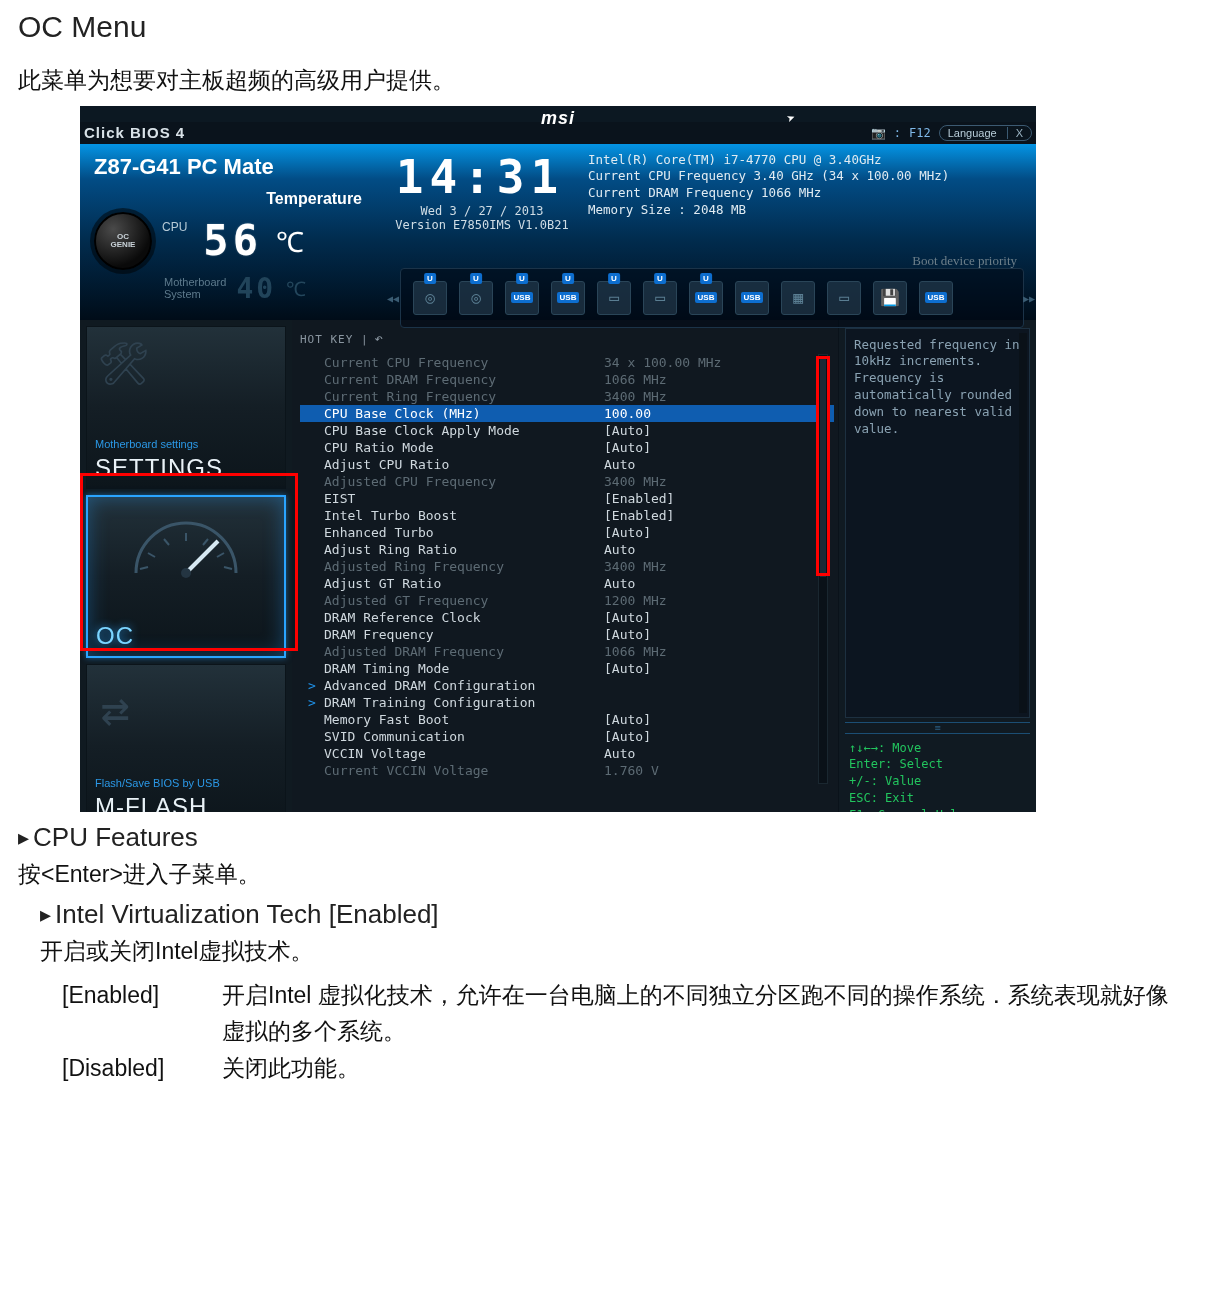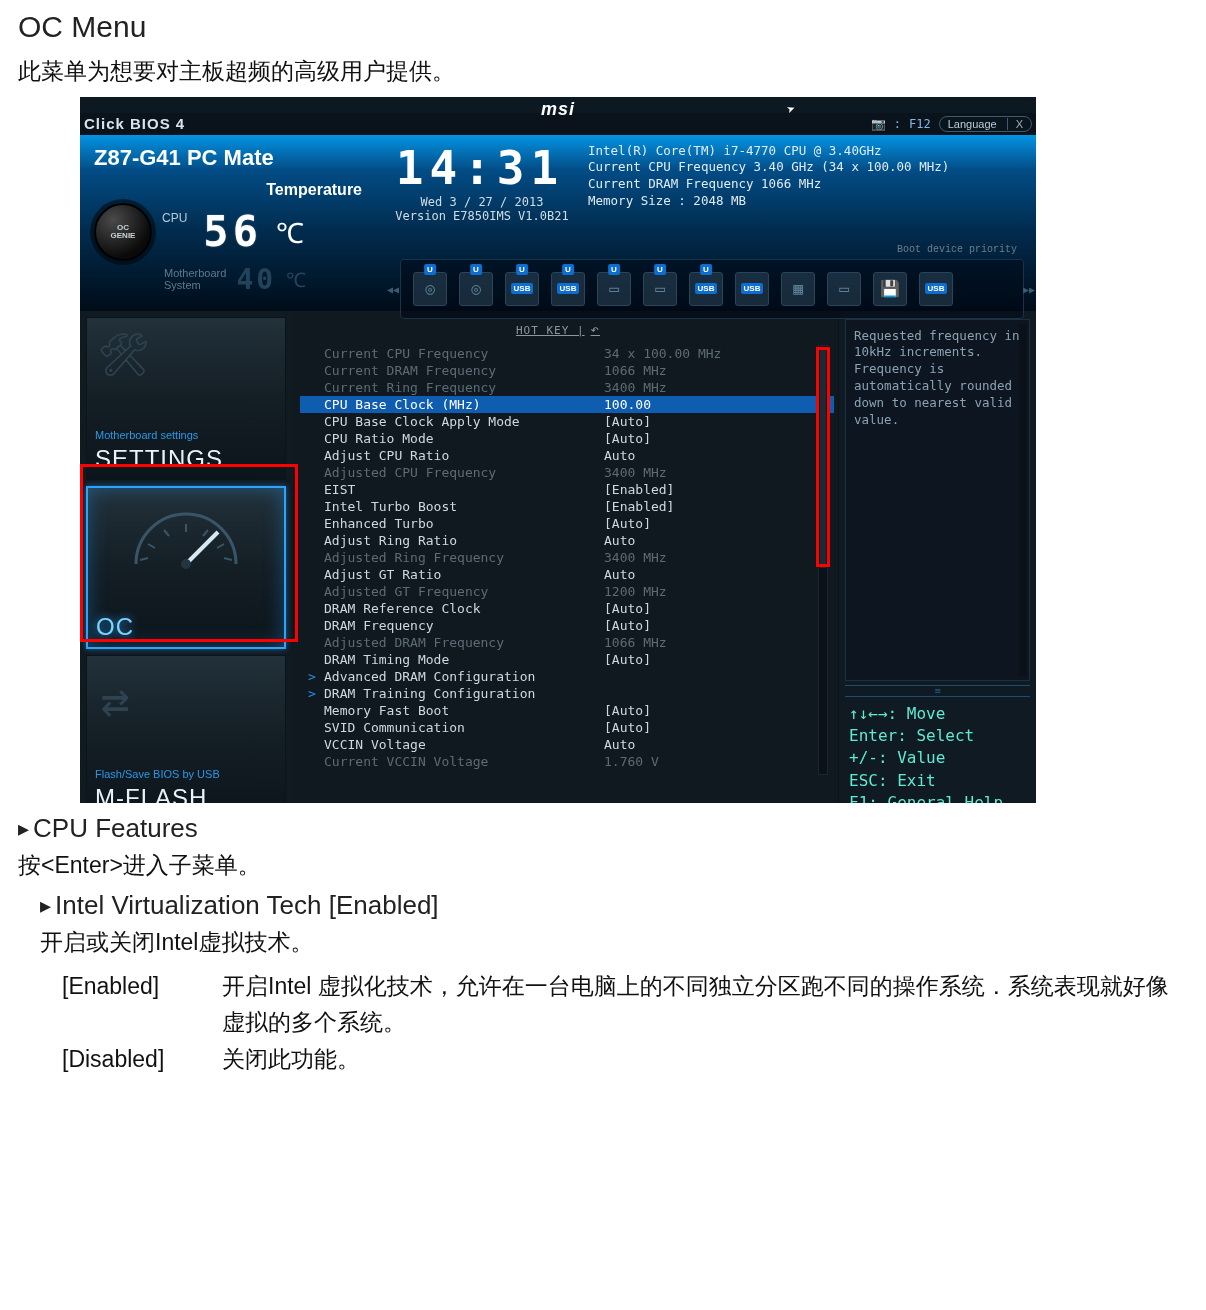--- a/index.html
+++ b/index.html
@@ -7,21 +7,21 @@
     margin: 0;
     padding: 0;
     font-family: Arial, "Microsoft YaHei", sans-serif;
     background: #fff;
     width: 1206px;
   }
   .doc-wrap { padding: 10px 18px 20px 18px; }
   .doc-heading {
     font-size: 30px;
     font-weight: 400;
-    margin: 0 0 10px 0;
+    margin: 0 0 19px 0;
     color: #222;
   }
   .doc-text {
     font-size: 23px;
     color: #111;
     margin: 0 0 8px 0;
     line-height: 1.5;
   }
   .sub-section { padding-left: 22px; }
   .triangle::before {
@@ -261,23 +261,23 @@
     border-radius: 4px;
     display: flex;
     align-items: center;
     gap: 12px;
     padding: 0 12px;
   }
   .boot-label {
     position: absolute;
     top: -16px;
     right: 6px;
-    font-size: 10px;
+    font-size: 13px;
     color: #6d7f8a;
-    font-family: Liberation Mono, monospace;
+    font-family: Liberation Serif, serif;
   }
   .boot-chevrons {
     position:absolute;
     top: 50%; transform: translateY(-50%);
     font-size: 10px;
     color: #3a5c73;
   }
   .boot-chevrons.left { left: -14px; }
   .boot-chevrons.right { right: -12px; }
   .dev-icon {
@@ -376,26 +376,25 @@
     display: flex;
     background: #101820;
   }
   .settings-list {
     flex: 1;
     padding: 6px 4px 6px 8px;
     overflow: hidden;
     position: relative;
   }
   .hotkey-bar {
-    text-align: center;
+    text-align: left;
     color: #8a96a0;
     font-size: 11px;
     padding: 4px 18px 8px 0;
     letter-spacing: 1px;
-    text-decoration: underline;
   }
   .hotkey-bar span.undo { margin-left: 6px; font-size: 14px; color: #8a96a0; }
   .row {
     display: flex;
     padding: 0 10px 0 24px;
     height: 17px;
     line-height: 17px;
     font-size: 13px;
     color: #cfd8de;
     position: relative;
@@ -451,22 +450,22 @@
   .help-divider {
     height: 12px;
     margin: 0 6px;
     border-top: 1px solid #1b4e74;
     border-bottom: 1px solid #1b4e74;
     display:flex; align-items:center; justify-content:center;
     color:#2b5d80; font-size:10px;
   }
   .hints {
     padding: 6px 8px 4px 10px;
-    font-size: 16px;
-    color: #5eead4;
+    font-size: 12px;
+    color: #22c55e;
     line-height: 1.4;
   }
 </style>
 </head>
 <body>
 
 <div class="doc-wrap">
   <h1 class="doc-heading">OC Menu</h1>
   <p class="doc-text">此菜单为想要对主板超频的高级用户提供。</p>
 

